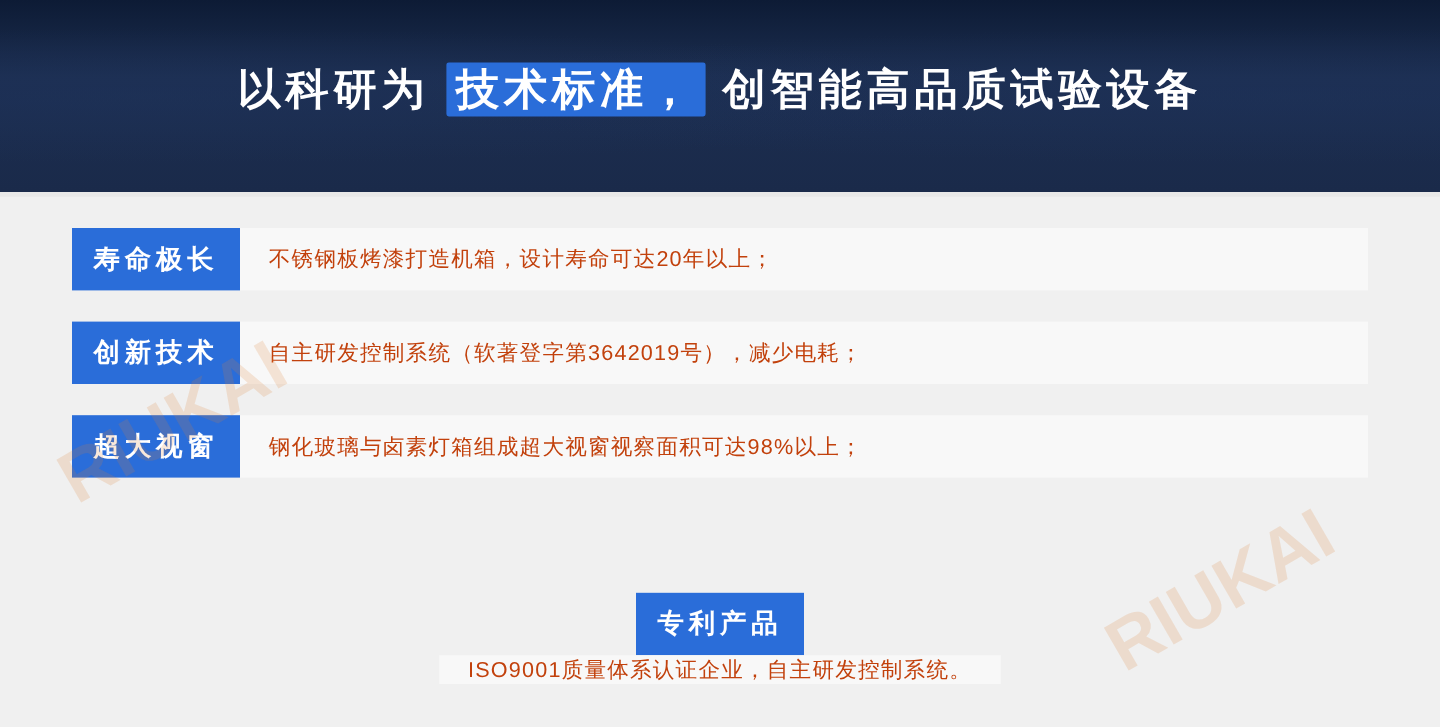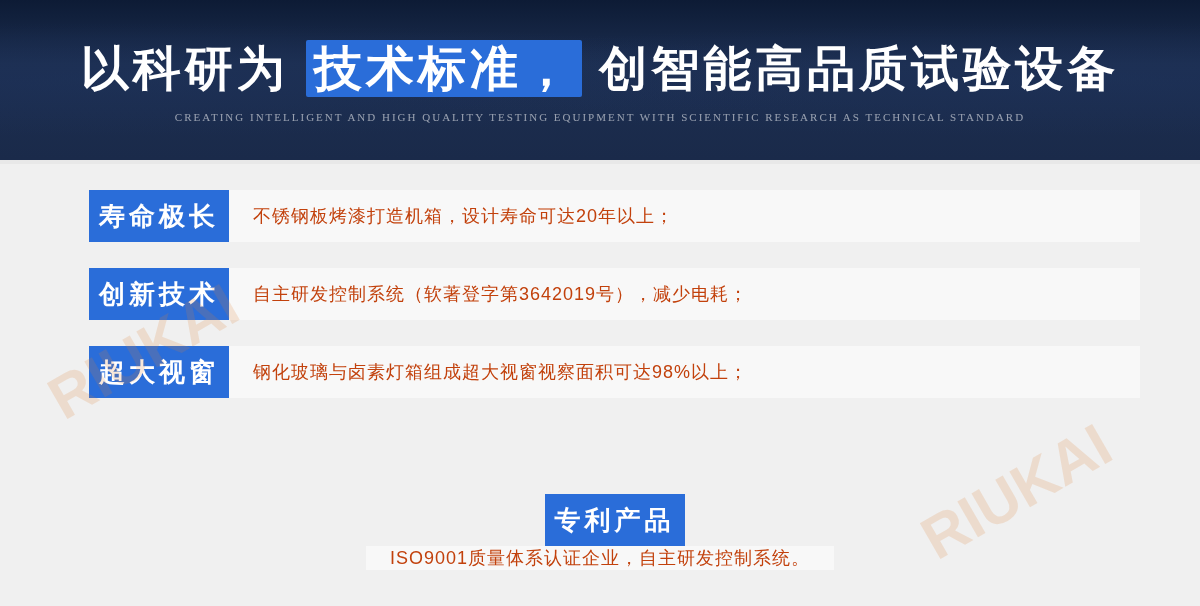--- a/index.html
+++ b/index.html
@@ -49,21 +49,21 @@
         linear-gradient(180deg, #0d1b35 0%, #1c2e50 40%, #1a2a4a 100%);
     }
 
     .header-content {
       position: relative;
       z-index: 2;
       text-align: center;
     }
 
     .main-title {
-      font-size: 48px;
+      font-size: 36px;
       font-weight: 700;
       color: #ffffff;
       letter-spacing: 4px;
       margin-bottom: 10px;
       white-space: nowrap;
     }
 
     .title-highlight {
       background: #2a6dd9;
       padding: 2px 8px;
@@ -98,28 +98,27 @@
       margin-bottom: 0;
       flex-direction: column;
     }
 
     .feature-label {
       width: 140px;
       min-width: 140px;
       height: 52px;
       background: #2a6dd9;
       color: #ffffff;
-      font-size: 26px;
+      font-size: 22px;
       font-weight: 700;
       display: flex;
       align-items: center;
       justify-content: center;
       letter-spacing: 4px;
       flex-shrink: 0;
-      margin-left: 29px;
     }
 
     .feature-content {
       flex: 1;
       background: #f8f8f8;
       height: 52px;
       display: flex;
       align-items: center;
       padding: 0 24px;
       font-size: 18px;
@@ -179,21 +178,20 @@
 <div class="page-wrapper">
 
   <div class="header-banner">
     <div class="header-bg"></div>
     <div class="header-content">
       <div class="main-title">
         <span>以科研为</span>
         <span class="title-highlight">技术标准，</span>
         <span>创智能高品质试验设备</span>
       </div>
-      <div class="subtitle">Creating Intelligent and High Quality Testing Equipment with Scientific Research as Technical Standard</div>
     </div>
   </div>
 
   <div class="section-gap"></div>
 
   <div class="features-section">
 
     <div class="feature-row">
       <div class="feature-label">
         <span>寿命极长</span>

